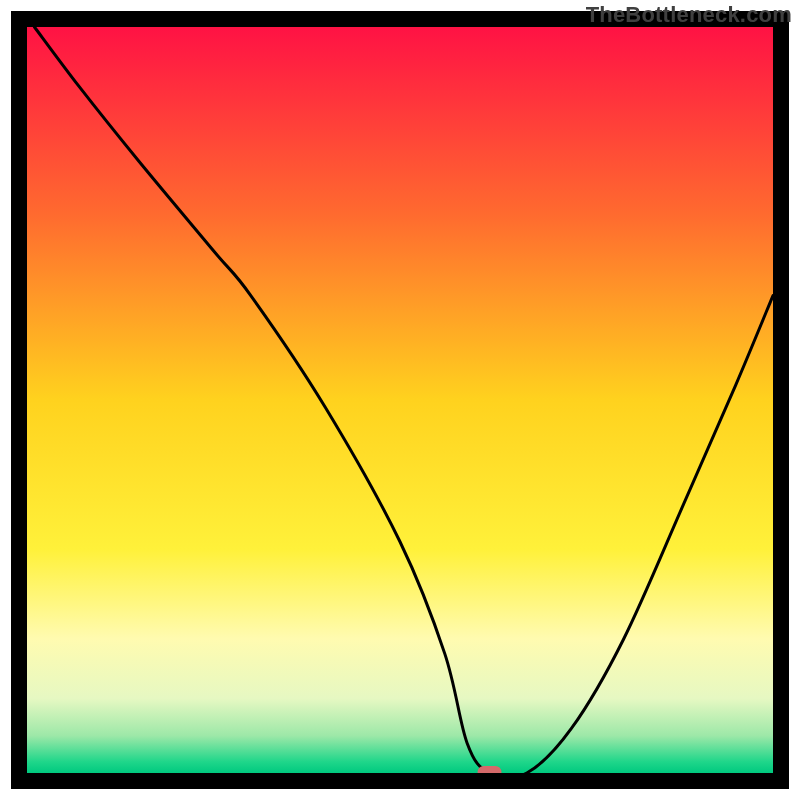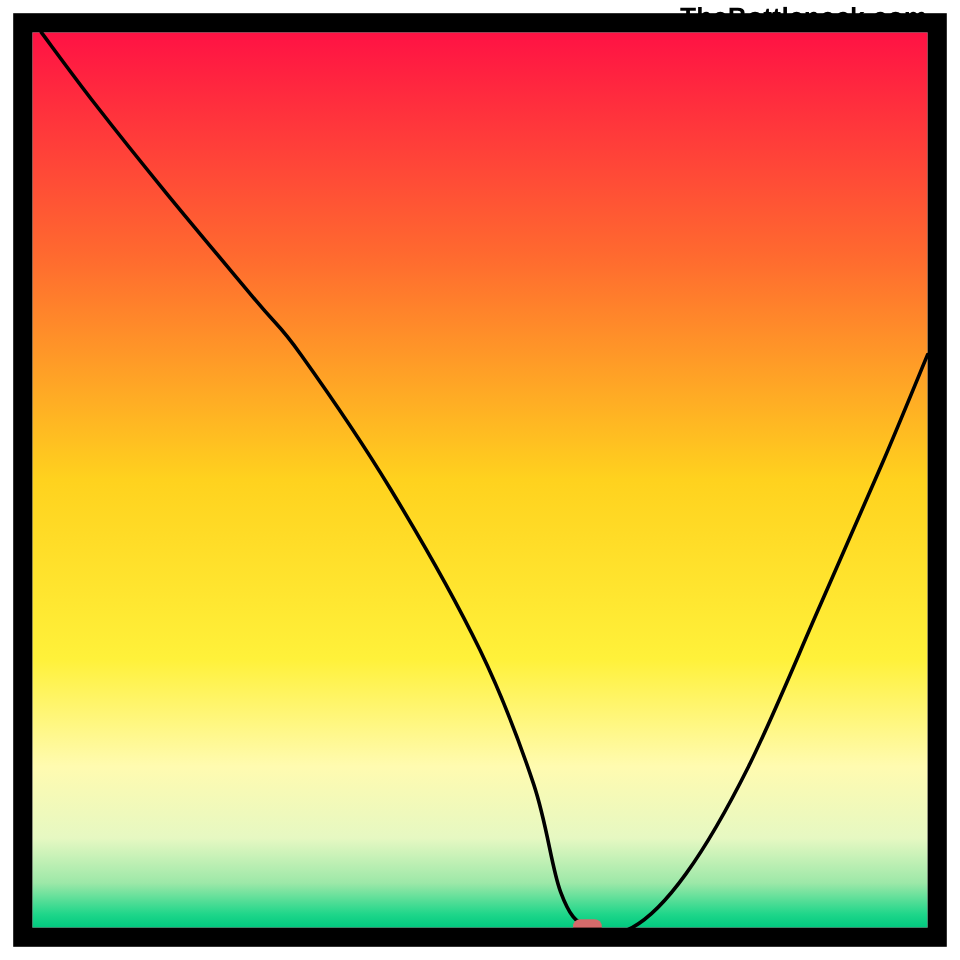--- a/index.html
+++ b/index.html
@@ -12,24 +12,24 @@
     font-family: Arial, Helvetica, sans-serif;
   }
   .chart-wrap {
     position: relative;
     width: 800px;
     height: 800px;
   }
   .watermark {
     position: absolute;
     top: 2px;
-    right: 27px;
+    right: 8px;
     font-size: 22px;
     font-weight: 600;
-    color: #000000;
+    color: #404040;
     letter-spacing: 0.2px;
     user-select: none;
   }
   svg {
     display: block;
   }
 </style>
 </head>
 <body>
 

